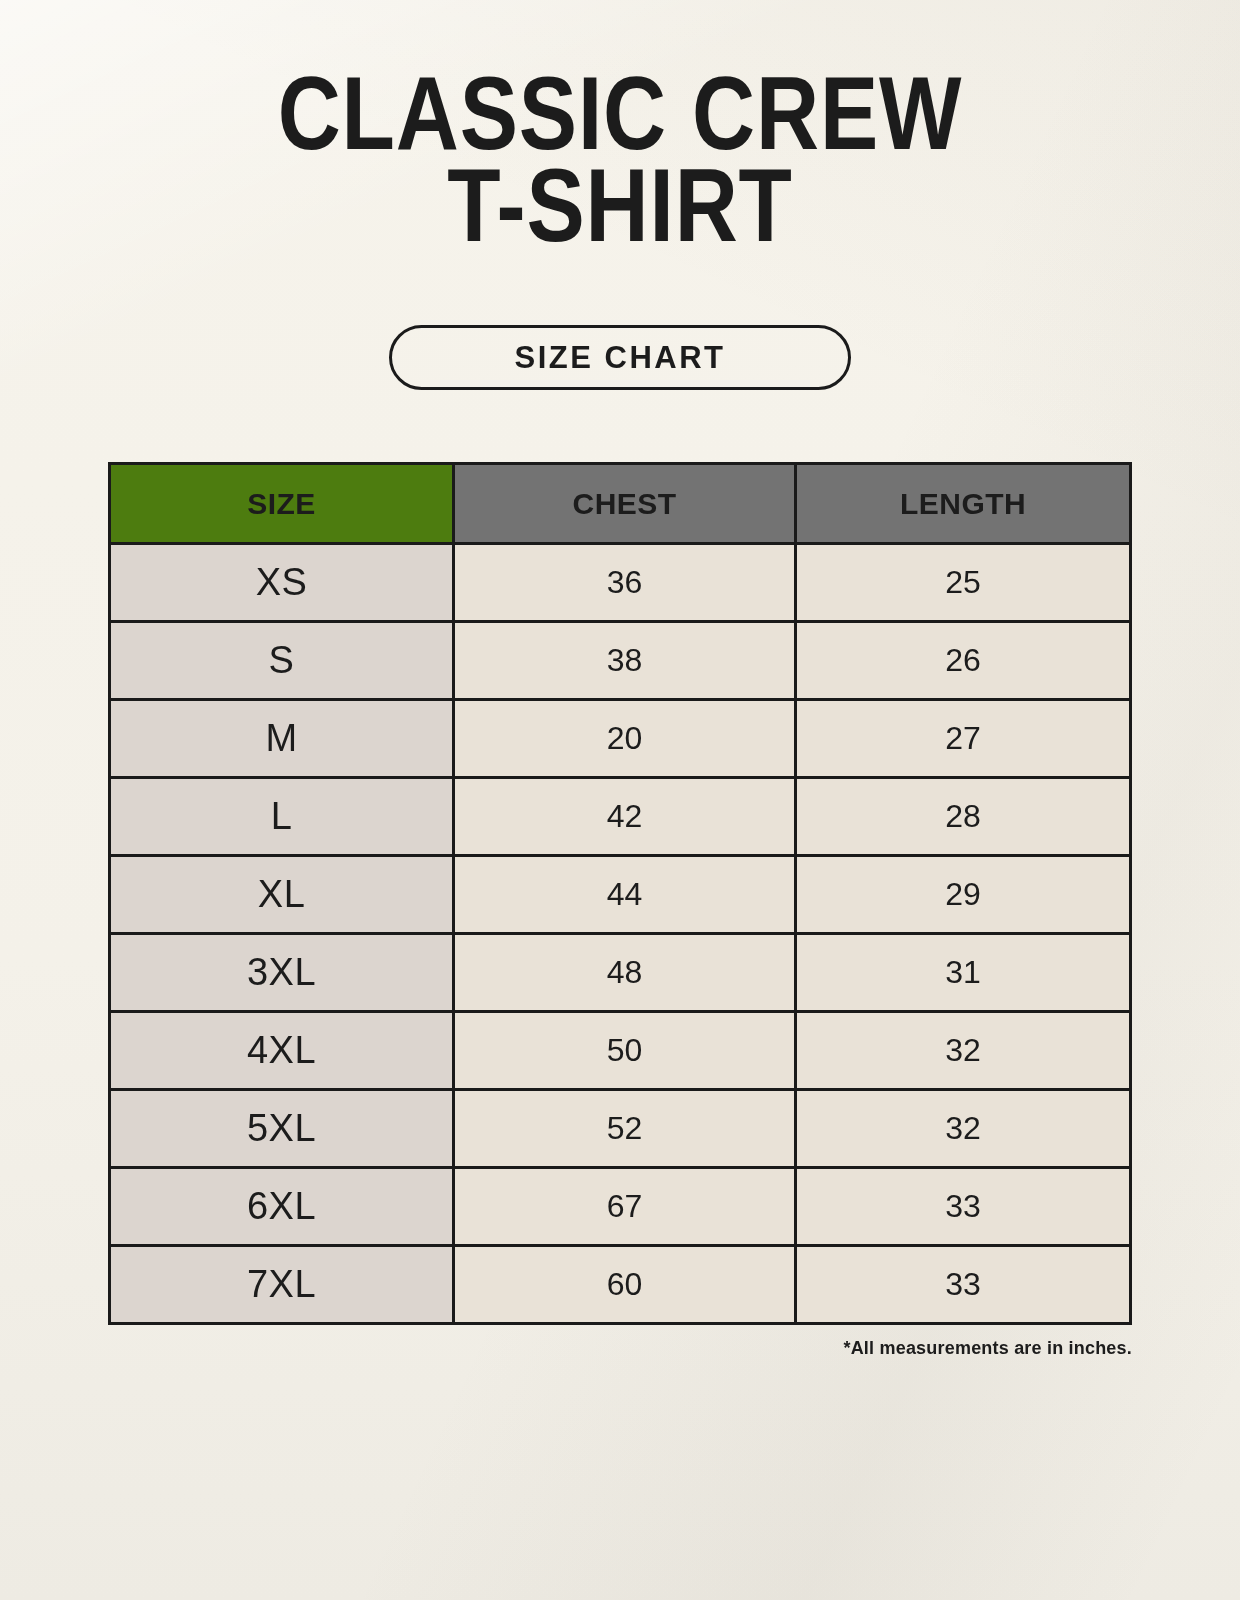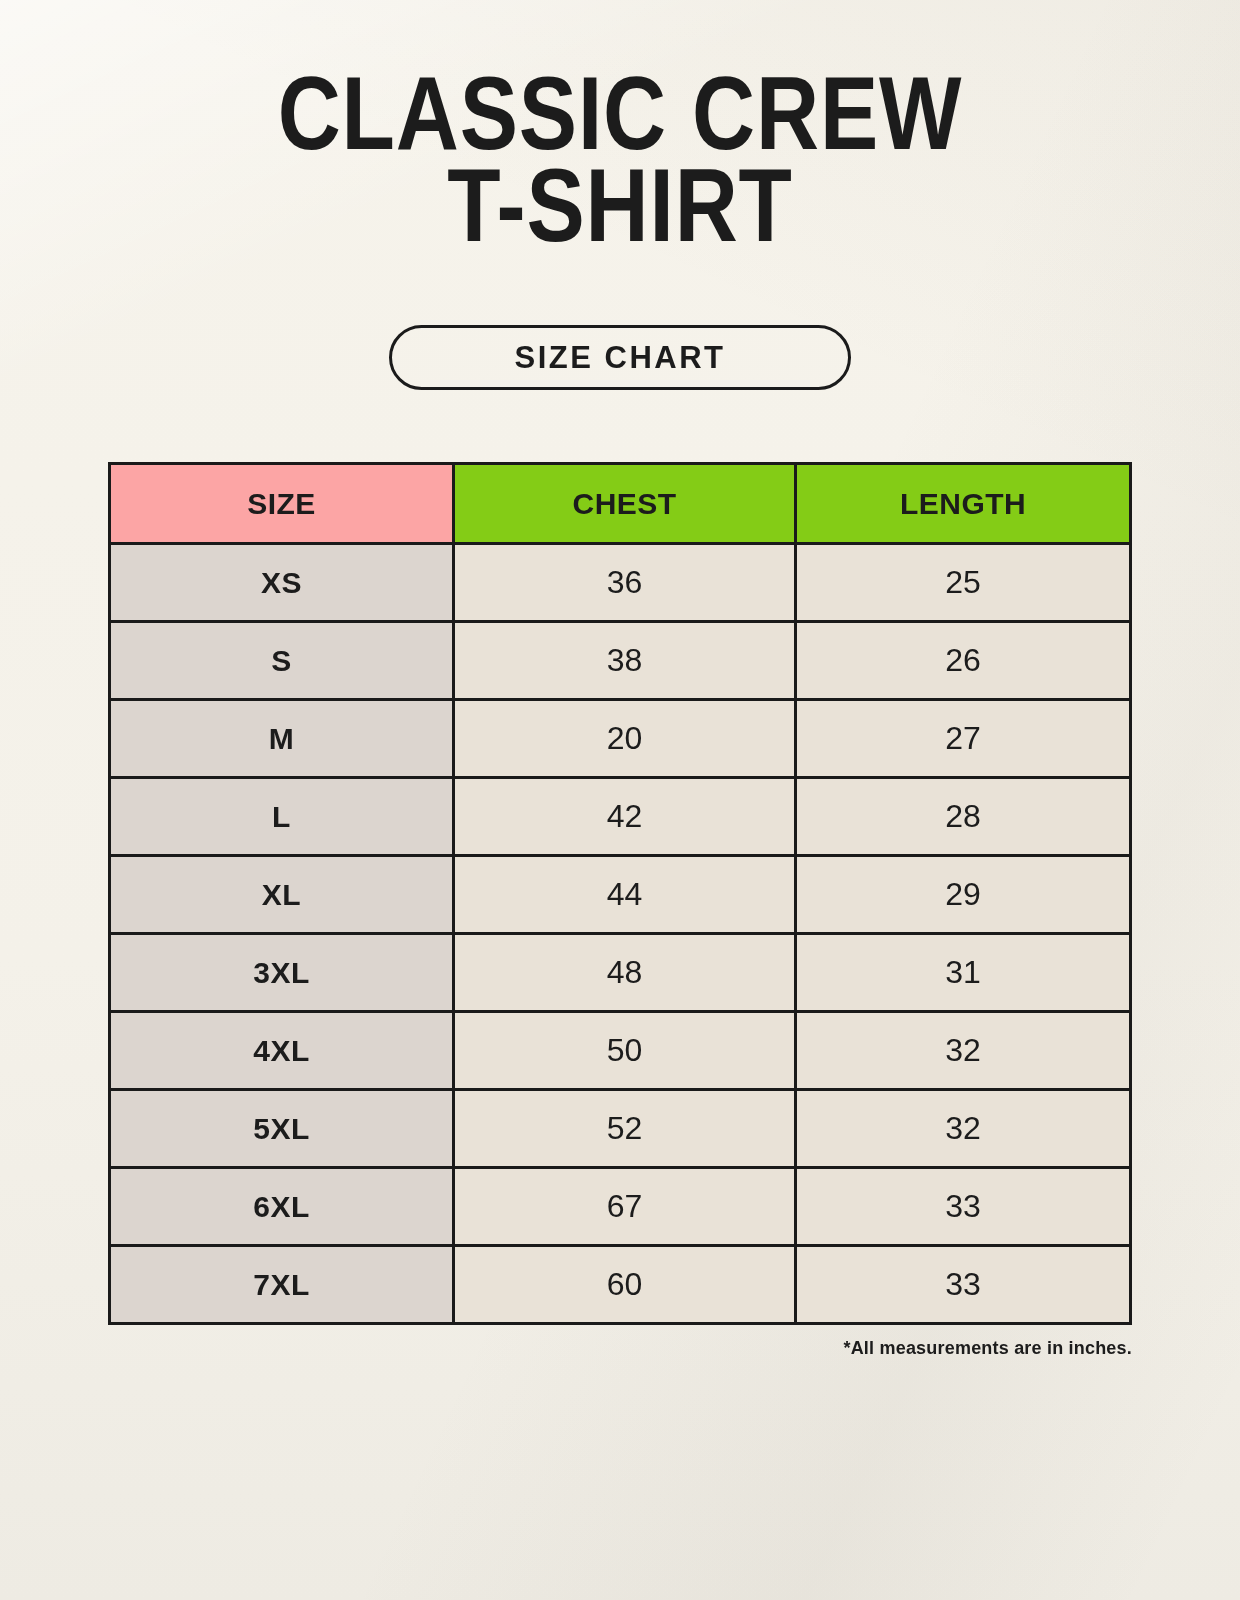--- a/index.html
+++ b/index.html
@@ -67,27 +67,27 @@
   .size-chart tbody tr { height: 78px; }
   .size-chart .col-size   { width: 33.7%; }
   .size-chart .col-chest  { width: 33.5%; }
   .size-chart .col-length { width: 32.8%; }
 
   .size-chart thead th {
     font-size: 30px;
     font-weight: bold;
     letter-spacing: 0.5px;
   }
-  .size-chart thead th.size-head { background: #fca5a5; }
-  .size-chart thead th.measure-head { background: #84cc16; }
+  .size-chart thead th.size-head { background: #4d7c0f; }
+  .size-chart thead th.measure-head { background: #737373; }
 
   .size-chart tbody th {
     background: #dcd5cf;
-    font-size: 30px;
-    font-weight: bold;
+    font-size: 38px;
+    font-weight: normal;
     letter-spacing: 0.5px;
   }
   .size-chart tbody td {
     background: #e9e2d7;
     font-size: 32px;
     font-weight: 400;
   }
 
   .footnote {
     width: 1024px;

